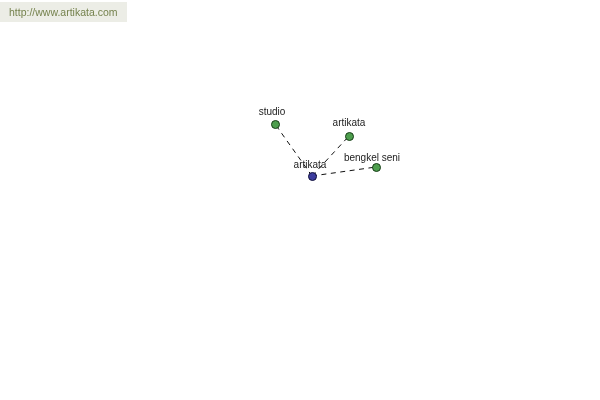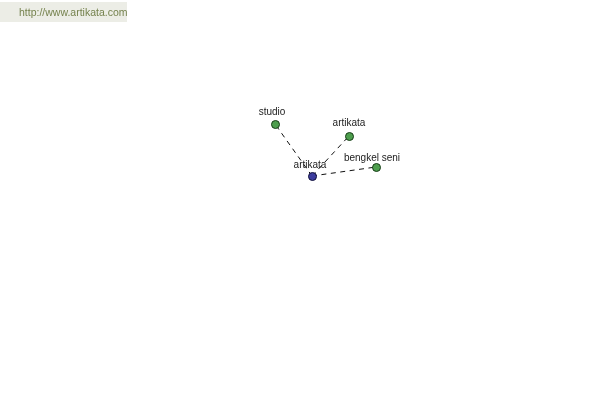--- a/index.html
+++ b/index.html
@@ -19,21 +19,21 @@
   .url-bar {
     position: absolute;
     left: 0;
     top: 2px;
     width: 127px;
     height: 20px;
     background: var(--url-bar-bg, #ecede6);
     color: var(--url-text, #75824d);
     font-size: 10.5px;
     line-height: 20px;
-    padding-left: 19px;
+    padding-left: 9px;
     box-sizing: border-box;
     white-space: nowrap;
   }
   #graph {
     position: absolute;
     inset: 0;
   }
   #edges {
     position: absolute;
     left: 0;

